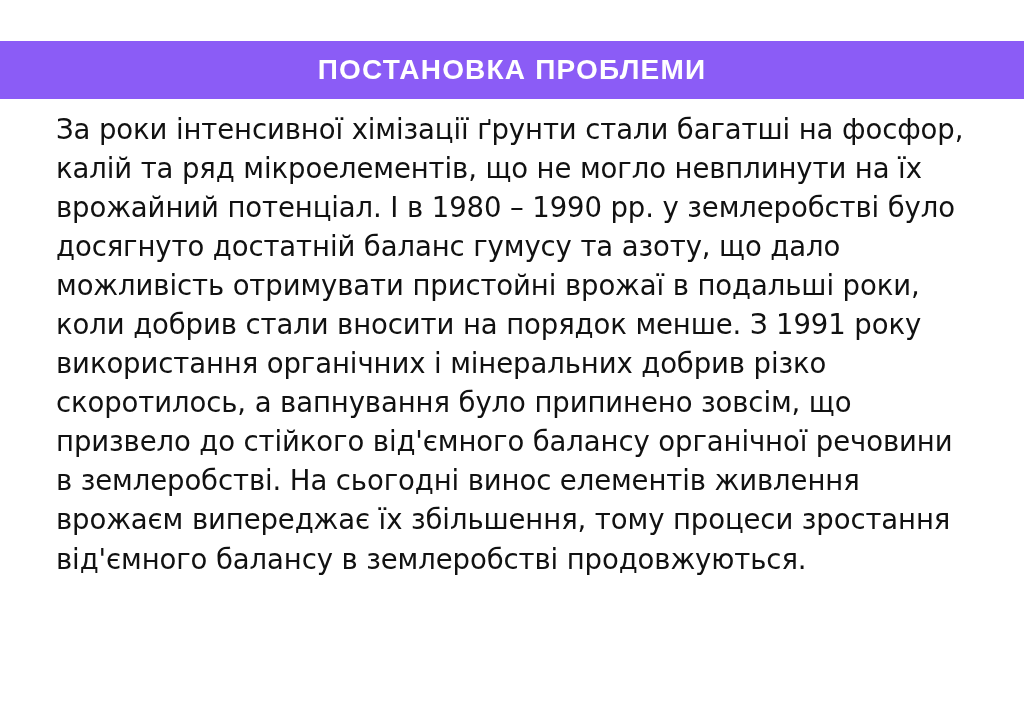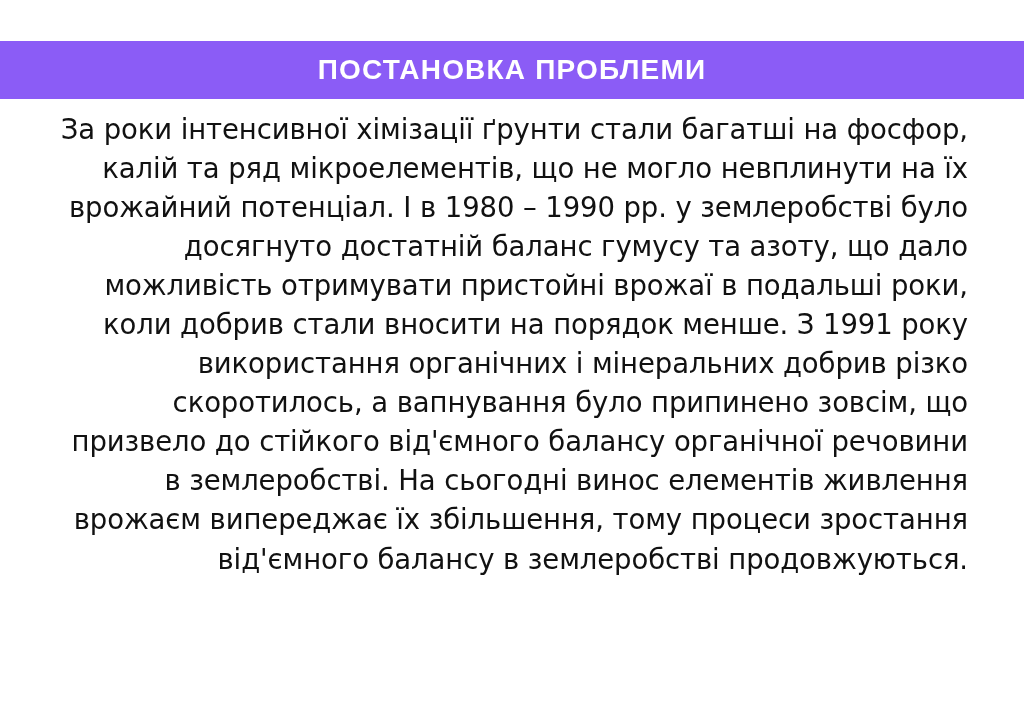--- a/index.html
+++ b/index.html
@@ -49,21 +49,21 @@
     height: 580px;
     display: flex;
     align-items: flex-start;
     justify-content: center;
   }
   .body-text {
     color: #111111;
     font-family: "DejaVu Sans", sans-serif;
     font-size: 27.5px;
     line-height: 1.42;
-    text-align: right;
+    text-align: left;
     font-weight: 400;
     letter-spacing: -0.1px;
     margin: 0;
   }
 </style>
 </head>
 <body>
 
 <div class="slide">
 

